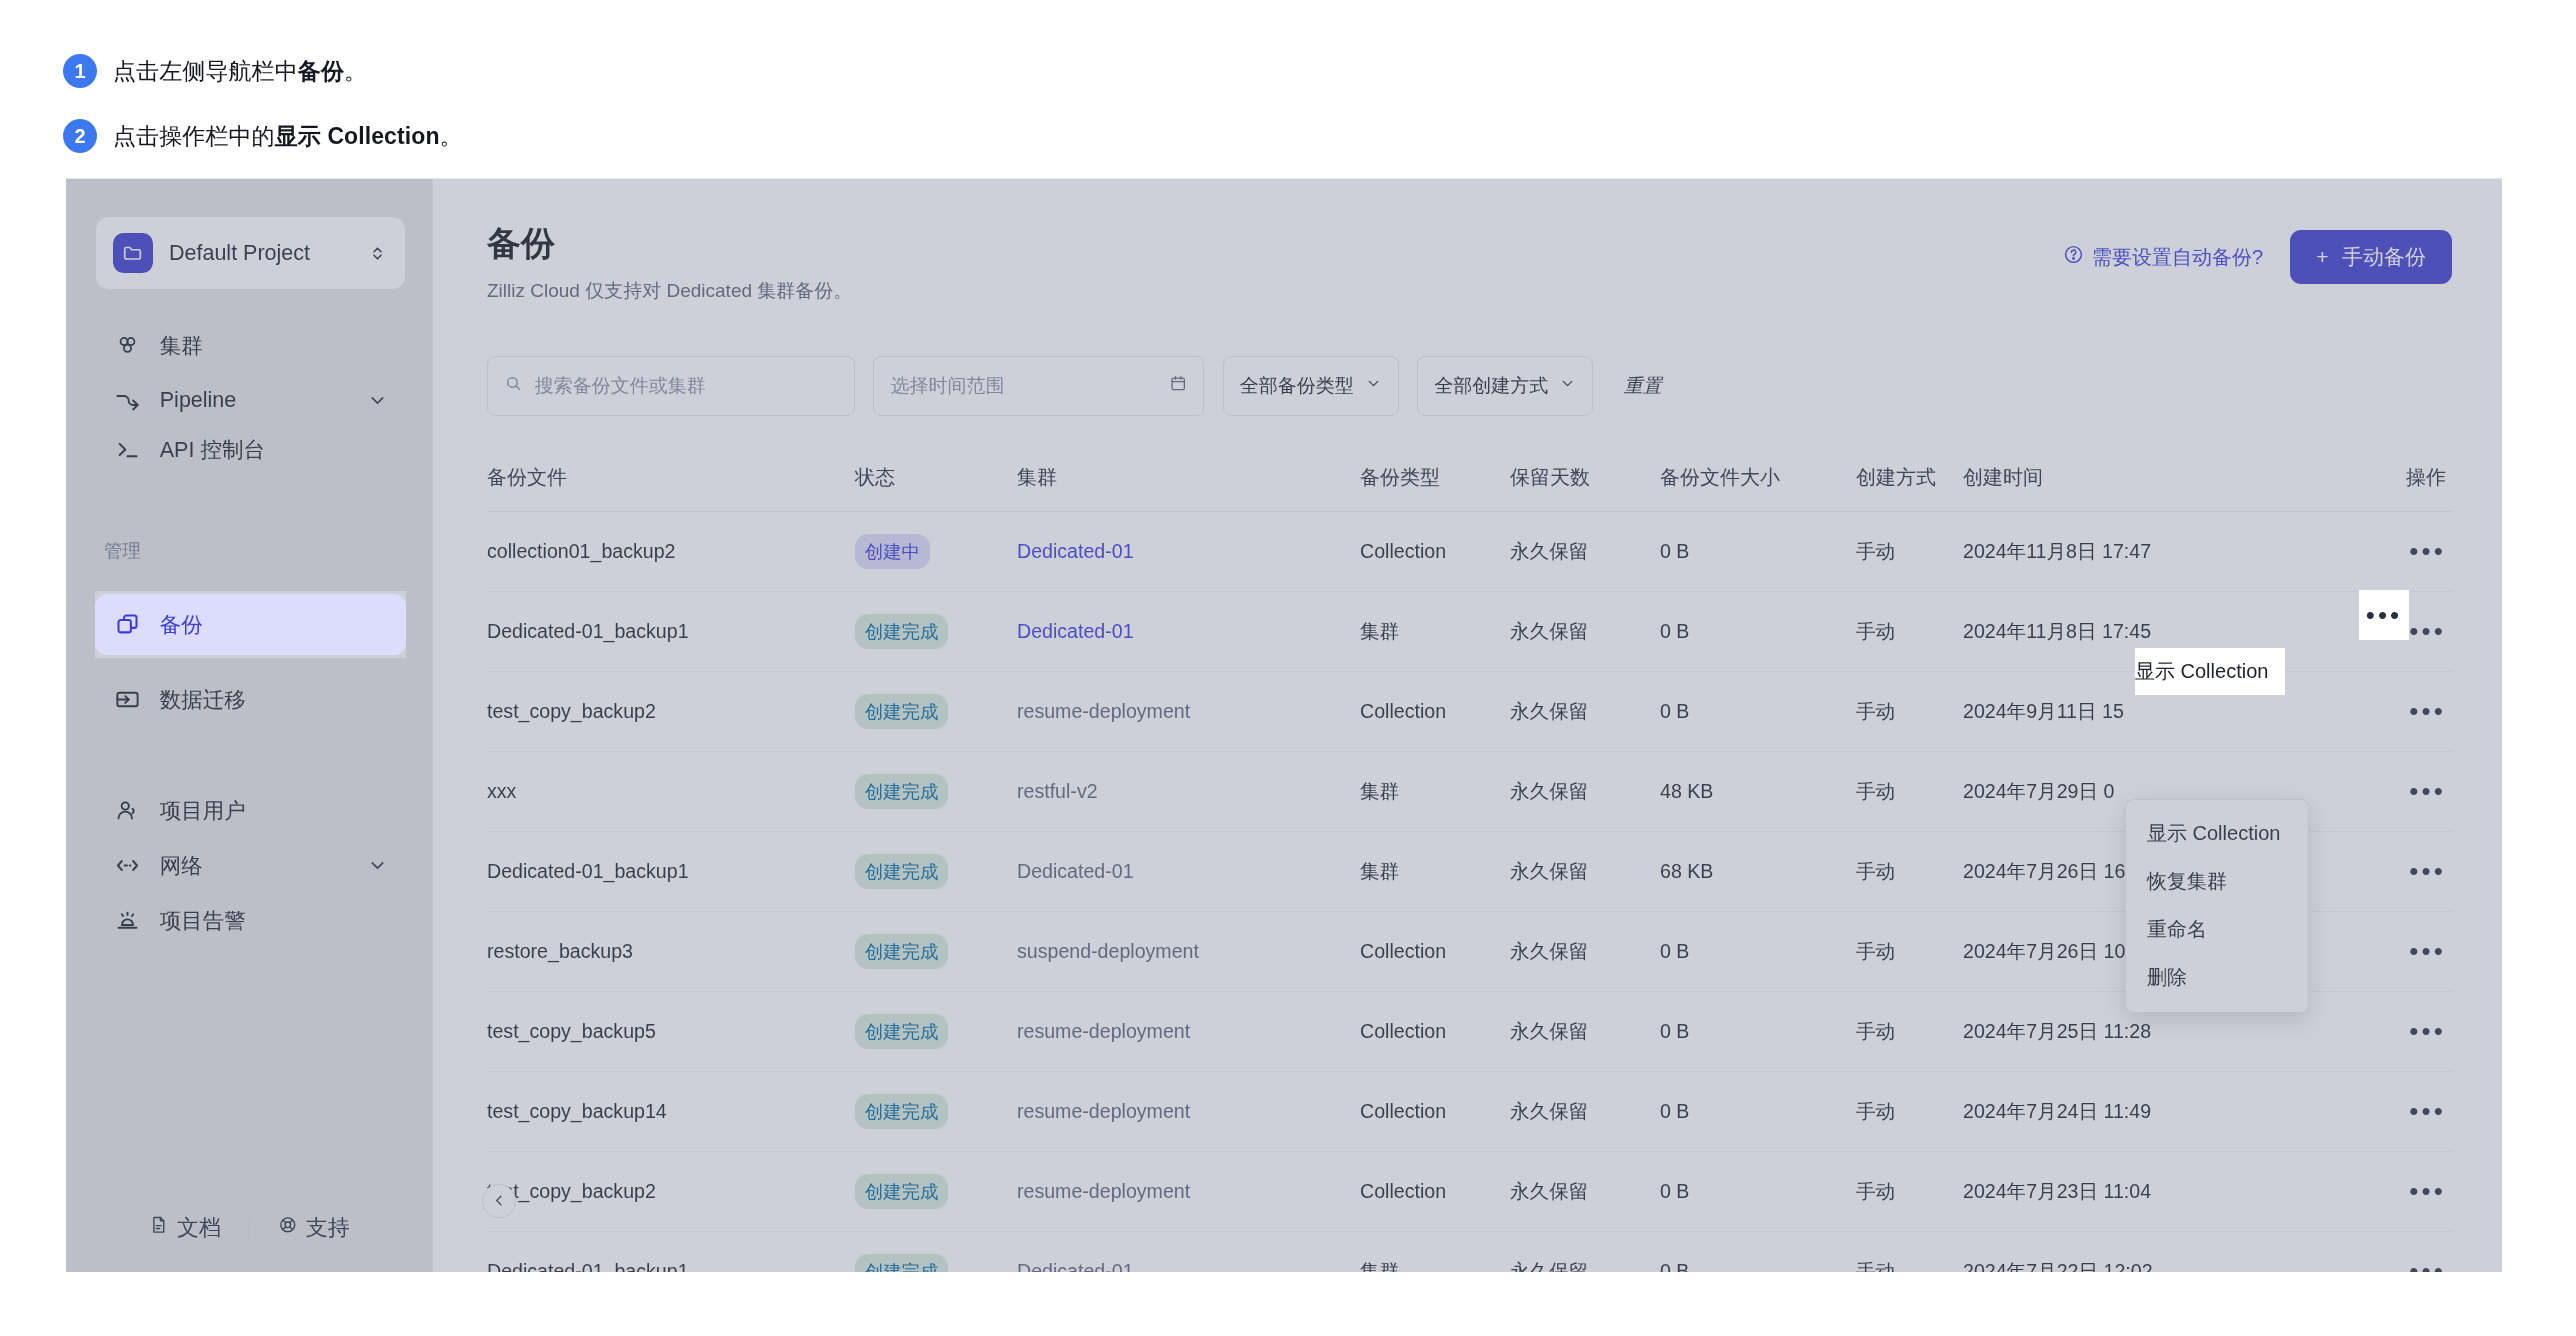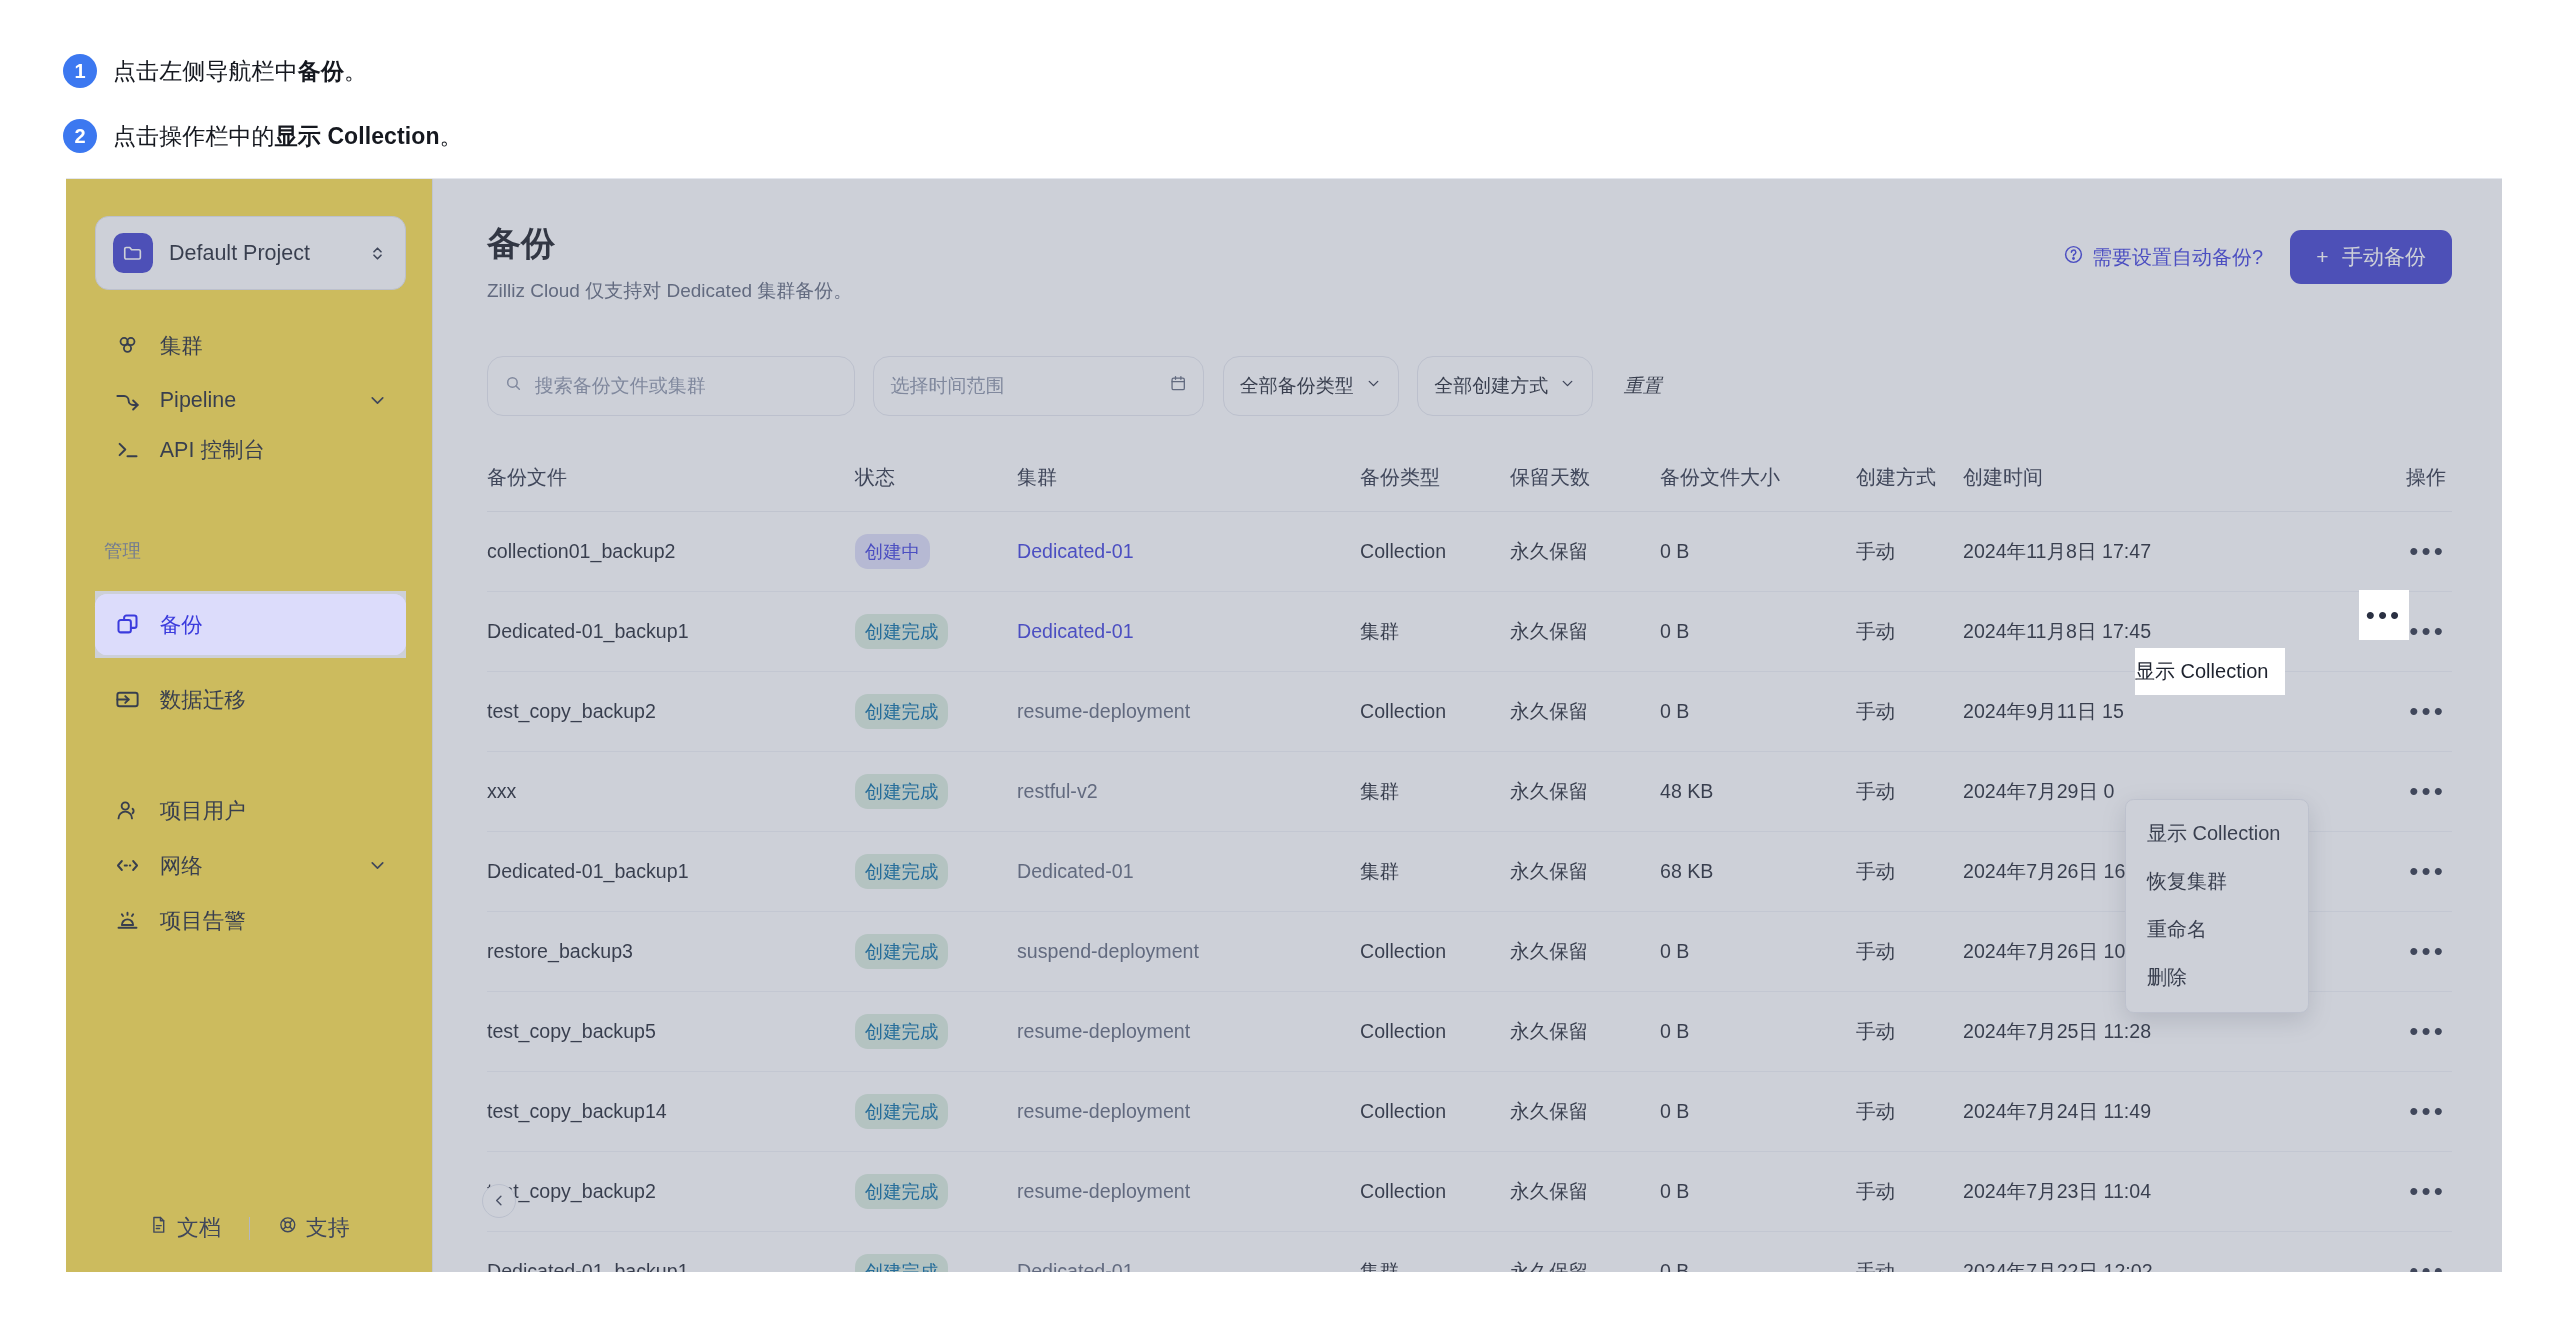--- a/index.html
+++ b/index.html
@@ -34,21 +34,21 @@
     position: absolute; left: 66px; top: 178px;
     width: 2436px; height: 1094px;
     background: #ffffff;
     overflow: hidden;
     border-top: 1.8px solid #e4e7ee;
   }
 
   
   .sidebar {
     position: absolute; left: 0; top: 0; width: 367px; height: 100%;
-    background: #fde047;
+    background: #e5e5e5;
     border-right: 1.2px solid #eceef3;
   }
   .project-switch {
     position: absolute; left: 29px; top: 37px;
     width: 311px; height: 74px;
     border: 1.2px solid #e5e7ee; border-radius: 13.5px;
     background: #fff;
     display: flex; align-items: center; padding: 0 17px; gap: 16px;
   }
   .proj-icon {
@@ -97,21 +97,21 @@
   .auto-backup-link { display: flex; align-items: center; gap: 8.6px; color: #3b3bdd; font-size: 20px; }
   .btn-primary {
     background: #3d3dcd; color: #fff; border-radius: 11px;
     height: 54px; padding: 0 26px; display: flex; align-items: center; gap: 13.5px;
     font-size: 21px;
   }
 
   
   .filters { position: absolute; left: 54px; top: 177px; display: flex; align-items: center; gap: 18.4px; }
   .f-box {
-    height: 60px; border: 1.2px solid #e5e7ee; border-radius: 16px; background: #fff;
+    height: 60px; border: 1.2px solid #e5e7ee; border-radius: 8px; background: #fff;
     display: flex; align-items: center; padding: 4px 16px; gap: 12.3px; font-size: 19px; color: #8a92a6;
   }
   .f-search { width: 368px; }
   .f-date { width: 331px; justify-content: space-between; }
   .f-sel { color: #1d222e; gap: 11px; }
   .f-reset { font-size: 19px; color: #1d222e; margin-left: 12.3px; font-style: italic; }
 
   
   .table { position: absolute; left: 54px; top: 264px; right: 50px; }
   .thead {

